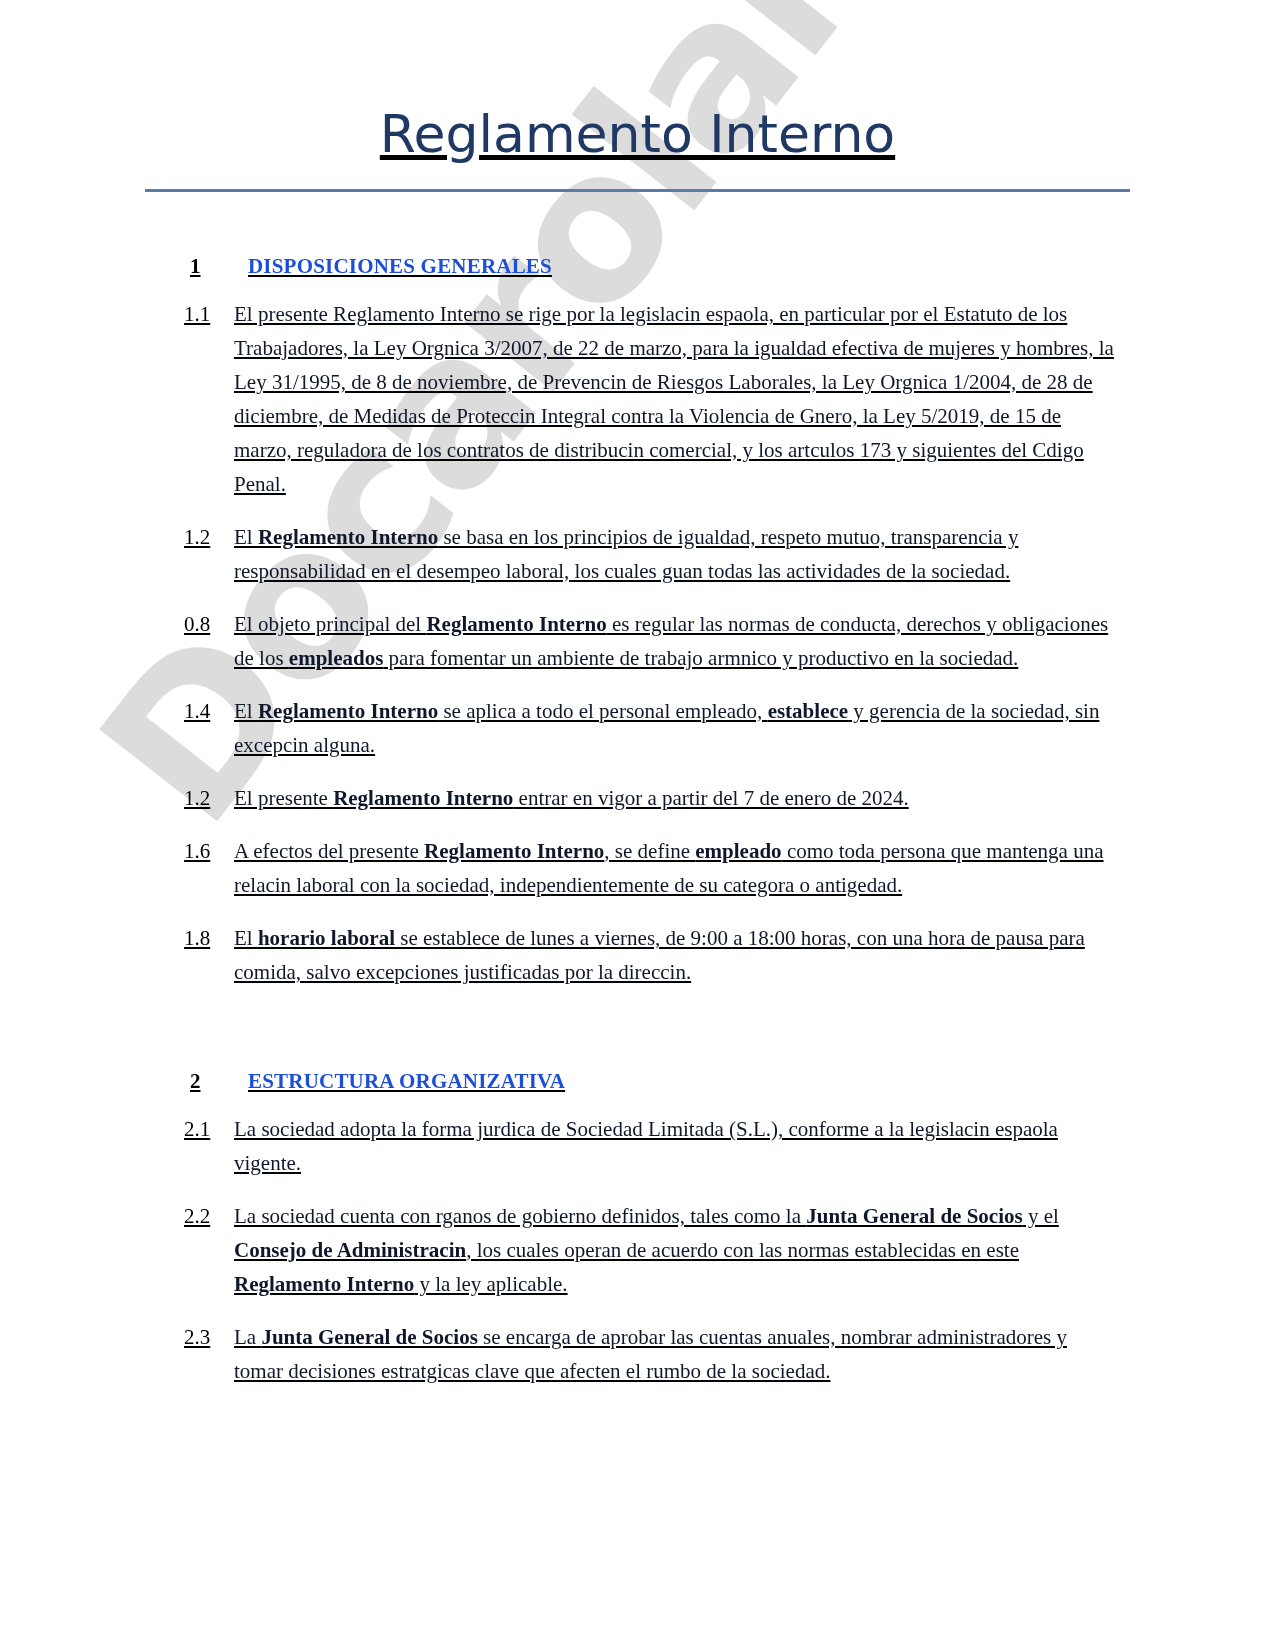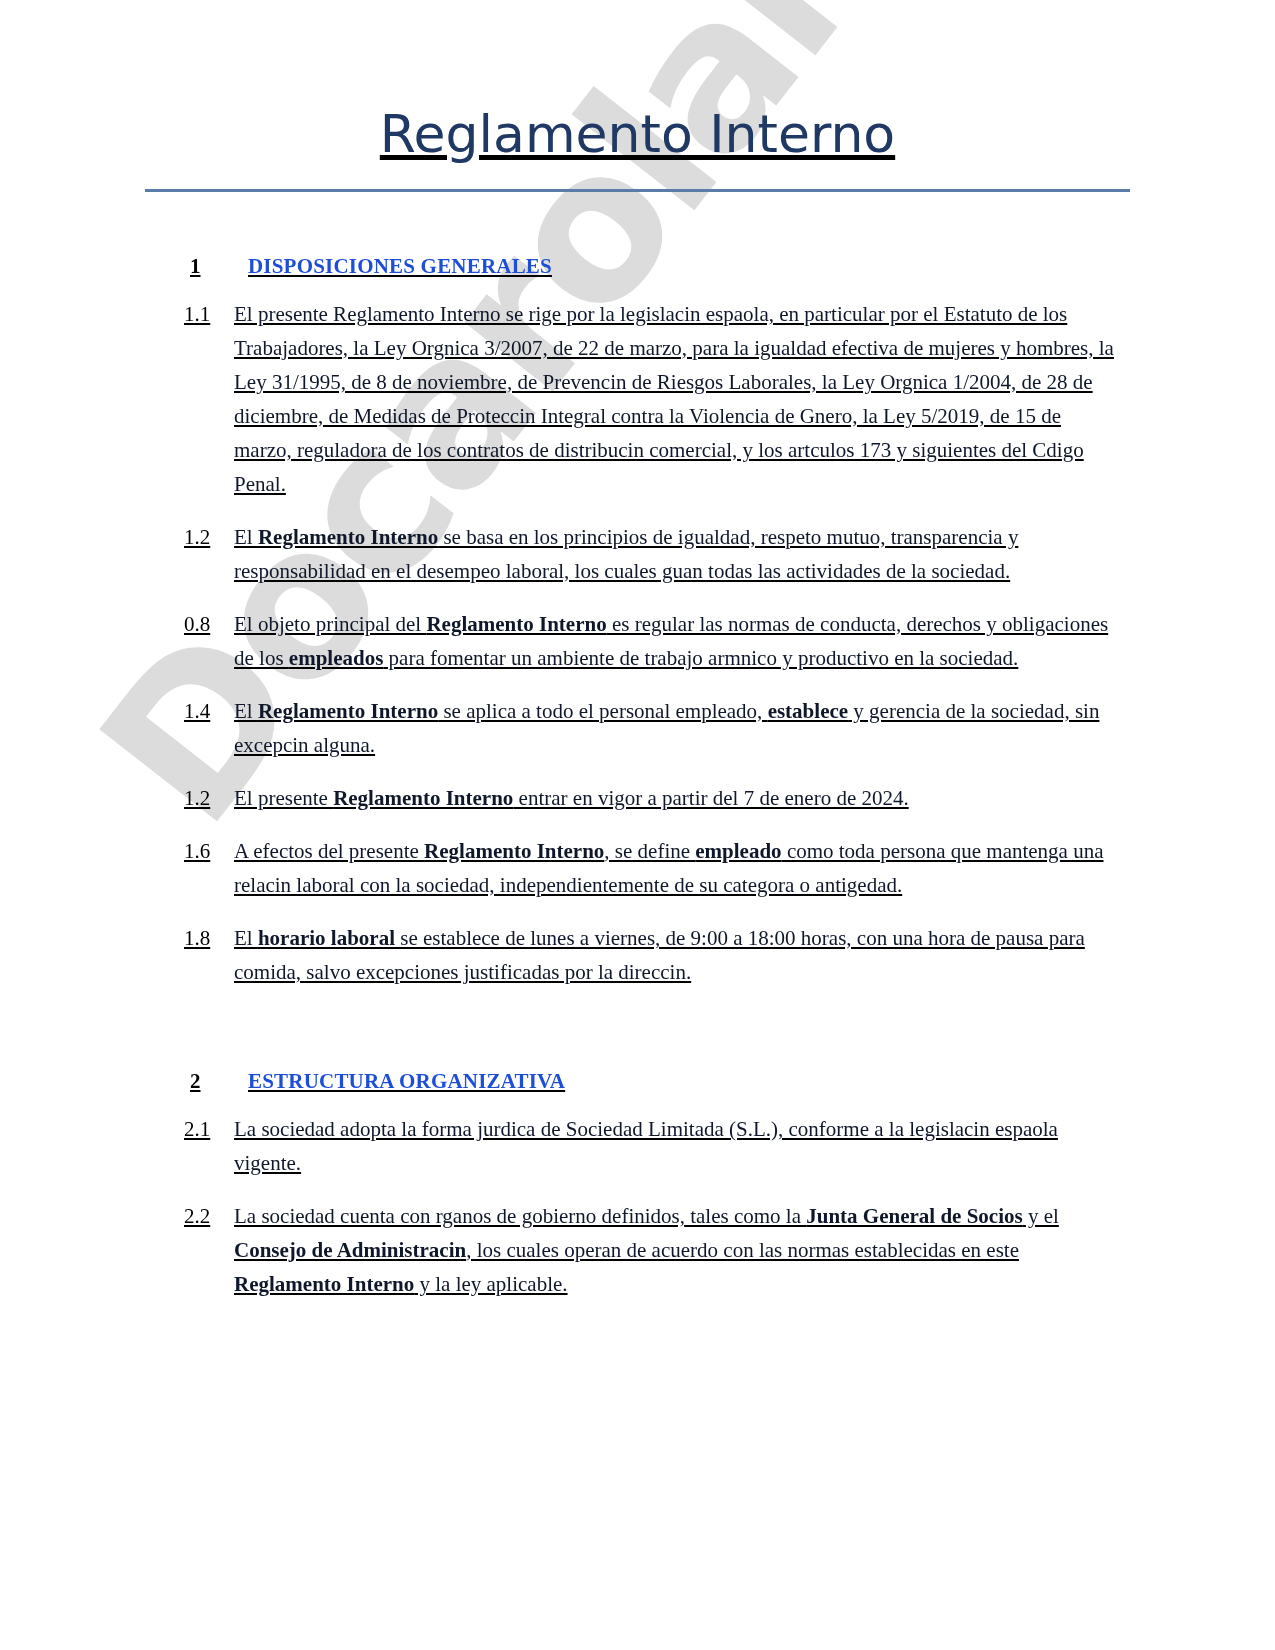--- a/index.html
+++ b/index.html
@@ -183,16 +183,20 @@
           <span class="label">ESTRUCTURA ORGANIZATIVA</span>
         </div>
         <div class="clause">
           <span class="num">2.1</span>
           <span class="text"><span>La sociedad adopta la forma jurdica de Sociedad Limitada (S.L.), conforme a la legislacin espaola vigente.</span></span>
         </div>
         <div class="clause">
           <span class="num">2.2</span>
           <span class="text"><span>La sociedad cuenta con rganos de gobierno definidos, tales como la </span><b>Junta General de Socios</b><span> y el </span><b>Consejo de Administracin</b><span>, los cuales operan de acuerdo con las normas establecidas en este </span><b>Reglamento Interno</b><span> y la ley aplicable.</span></span>
         </div>
+        <div class="clause">
+          <span class="num">2.3</span>
+          <span class="text"><span>La </span><b>Junta General de Socios</b><span> se encarga de aprobar las cuentas anuales, nombrar administradores y tomar decisiones estratgicas clave que afecten el rumbo de la sociedad.</span></span>
+        </div>
       </div>
 
   </div>
 </div>
 
 </body></html>

